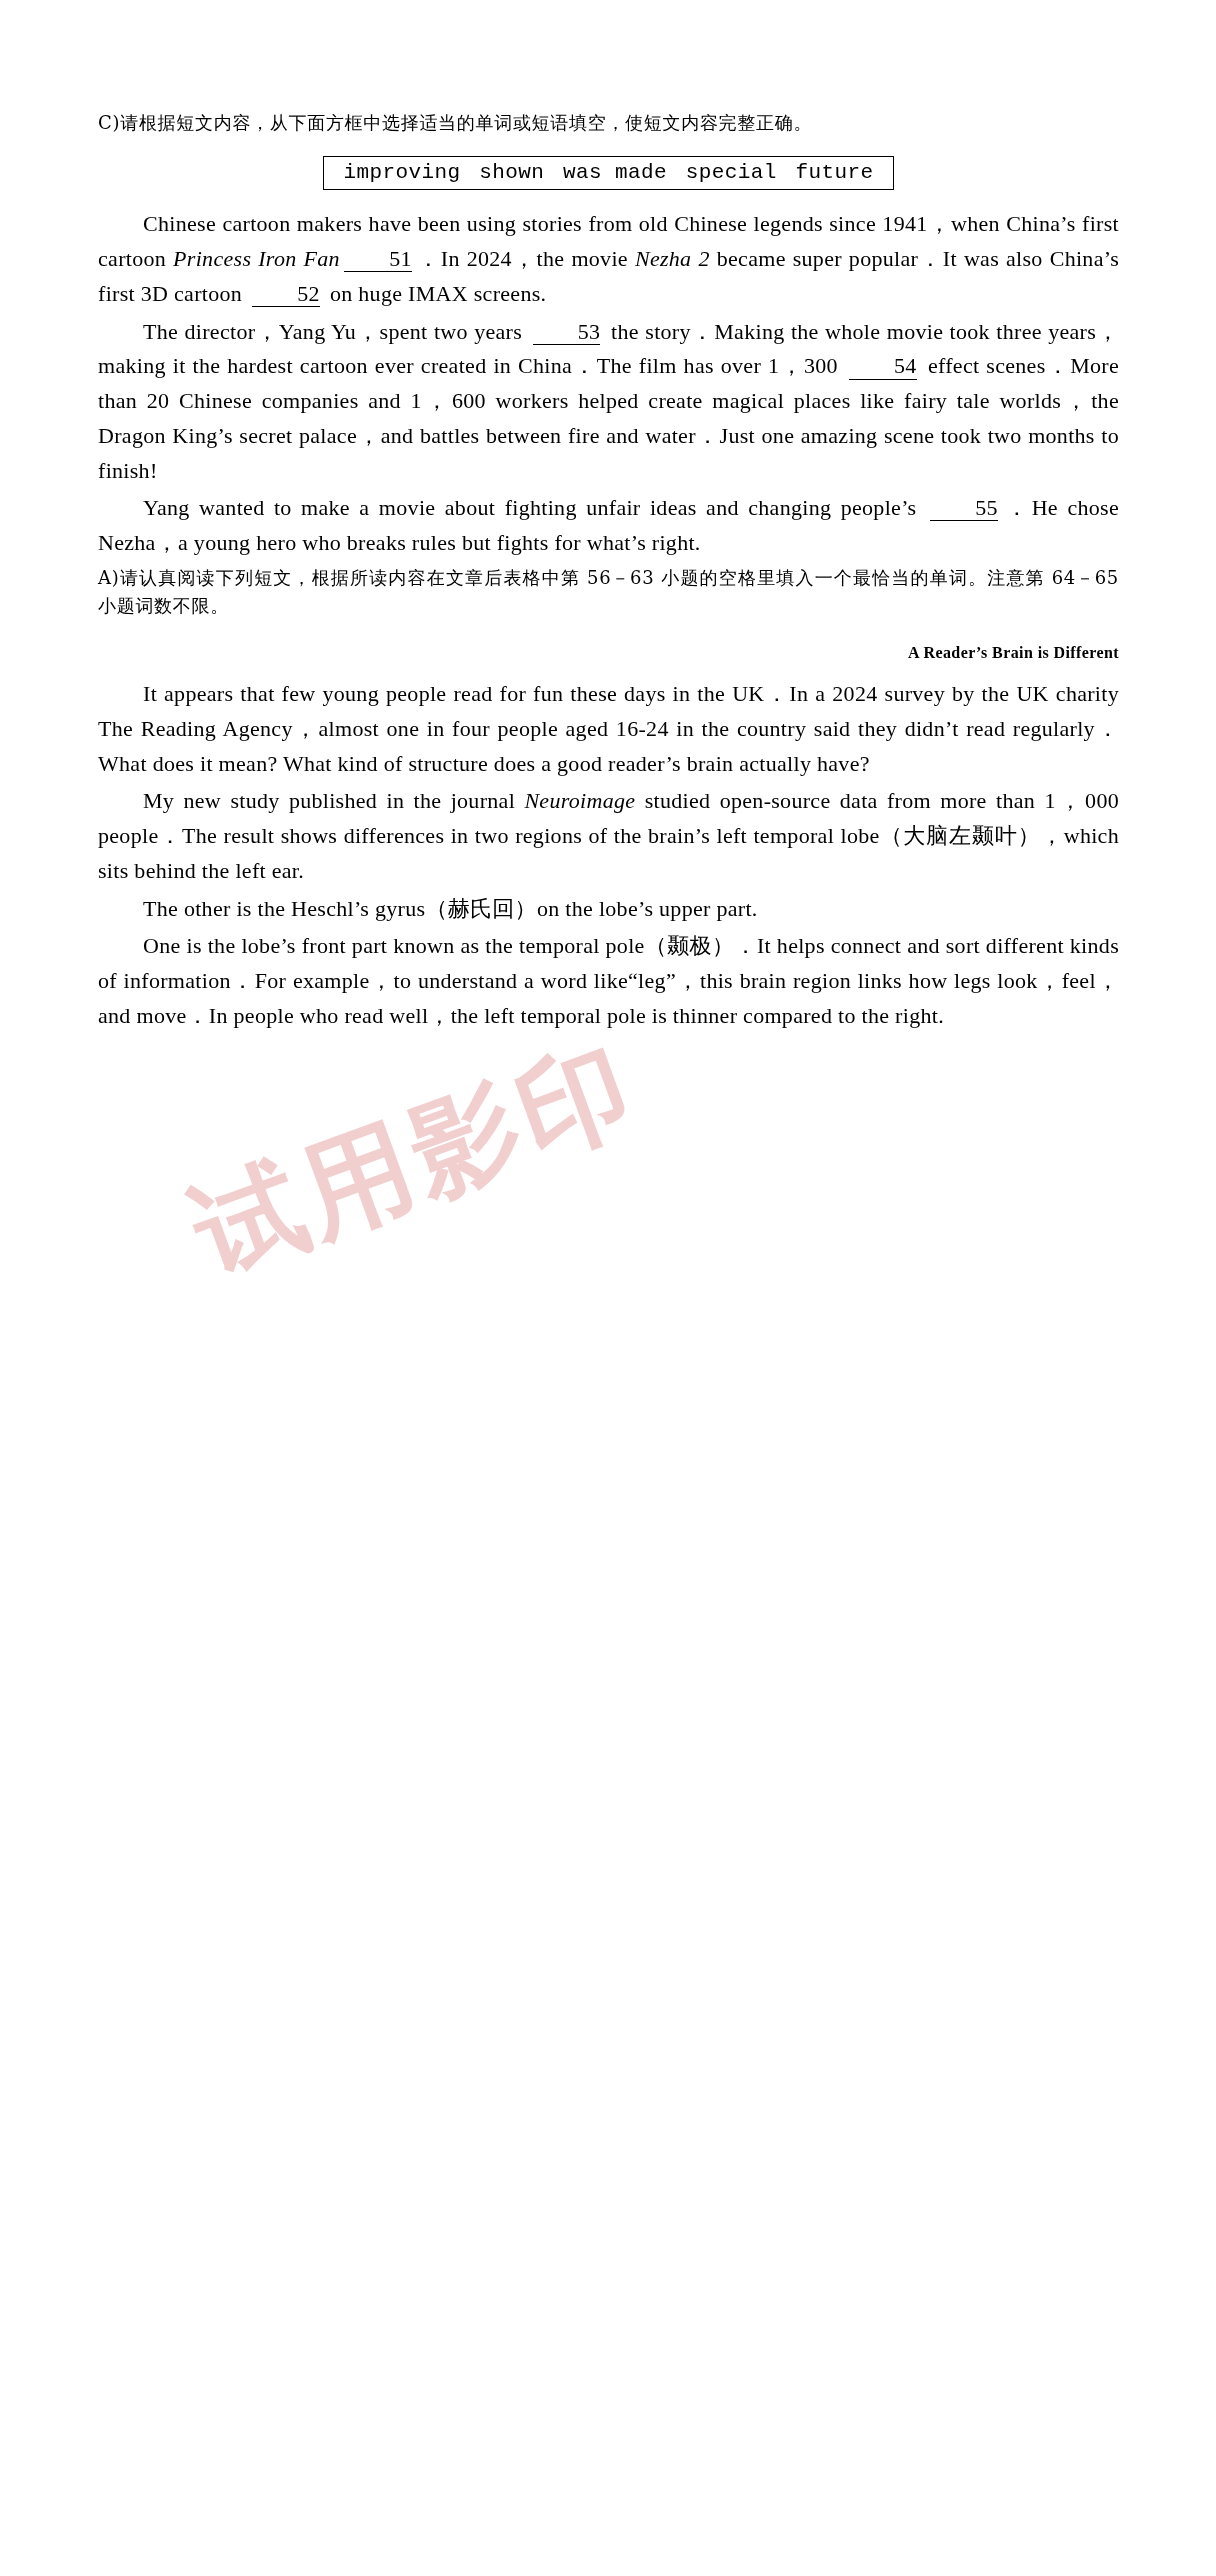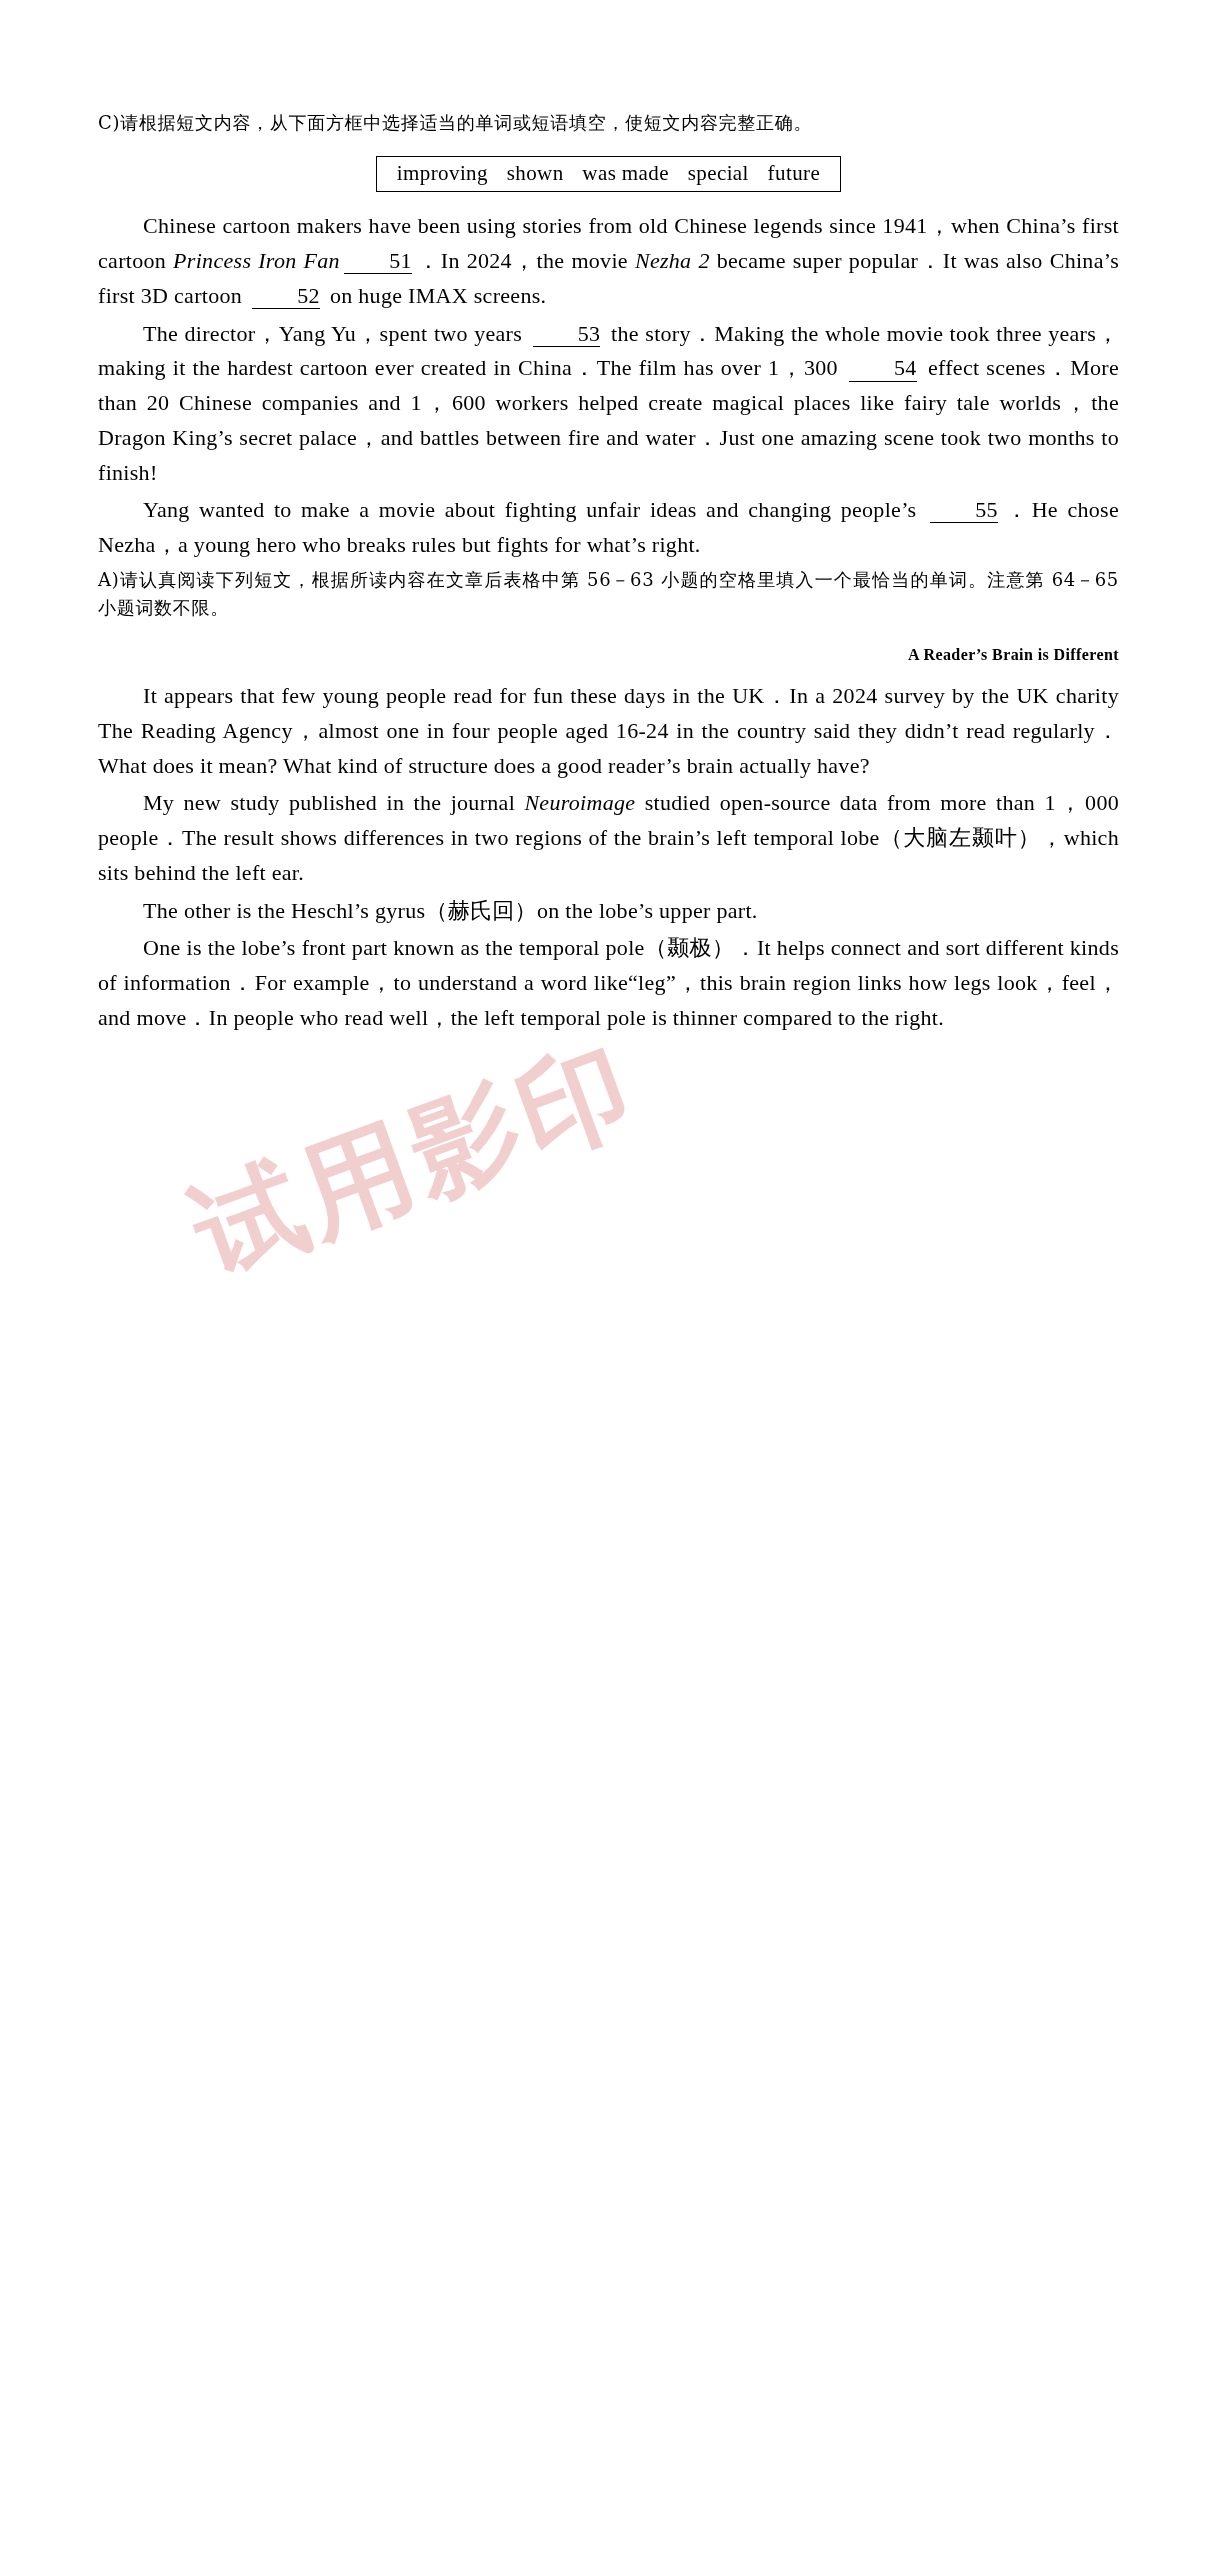--- a/index.html
+++ b/index.html
@@ -54,20 +54,21 @@
   }
   .cn {
     font-family: "DejaVu Serif", "Liberation Serif", serif;
     font-size: 18px;
     letter-spacing: 0.7px;
   }
   .wordbox-wrap {
     display: flex;
     justify-content: center;
     margin: 19px 0 17.4px 0;
+    font-family: Liberation Mono, monospace;
   }
   .wordbox {
     border: 1.4px solid #000;
     padding: 3.6px 10px 5px 10px;
     font-size: 21px;
     letter-spacing: 0.4px;
     white-space: nowrap;
   }
   .wordbox span {
     margin: 0 9.4px;

